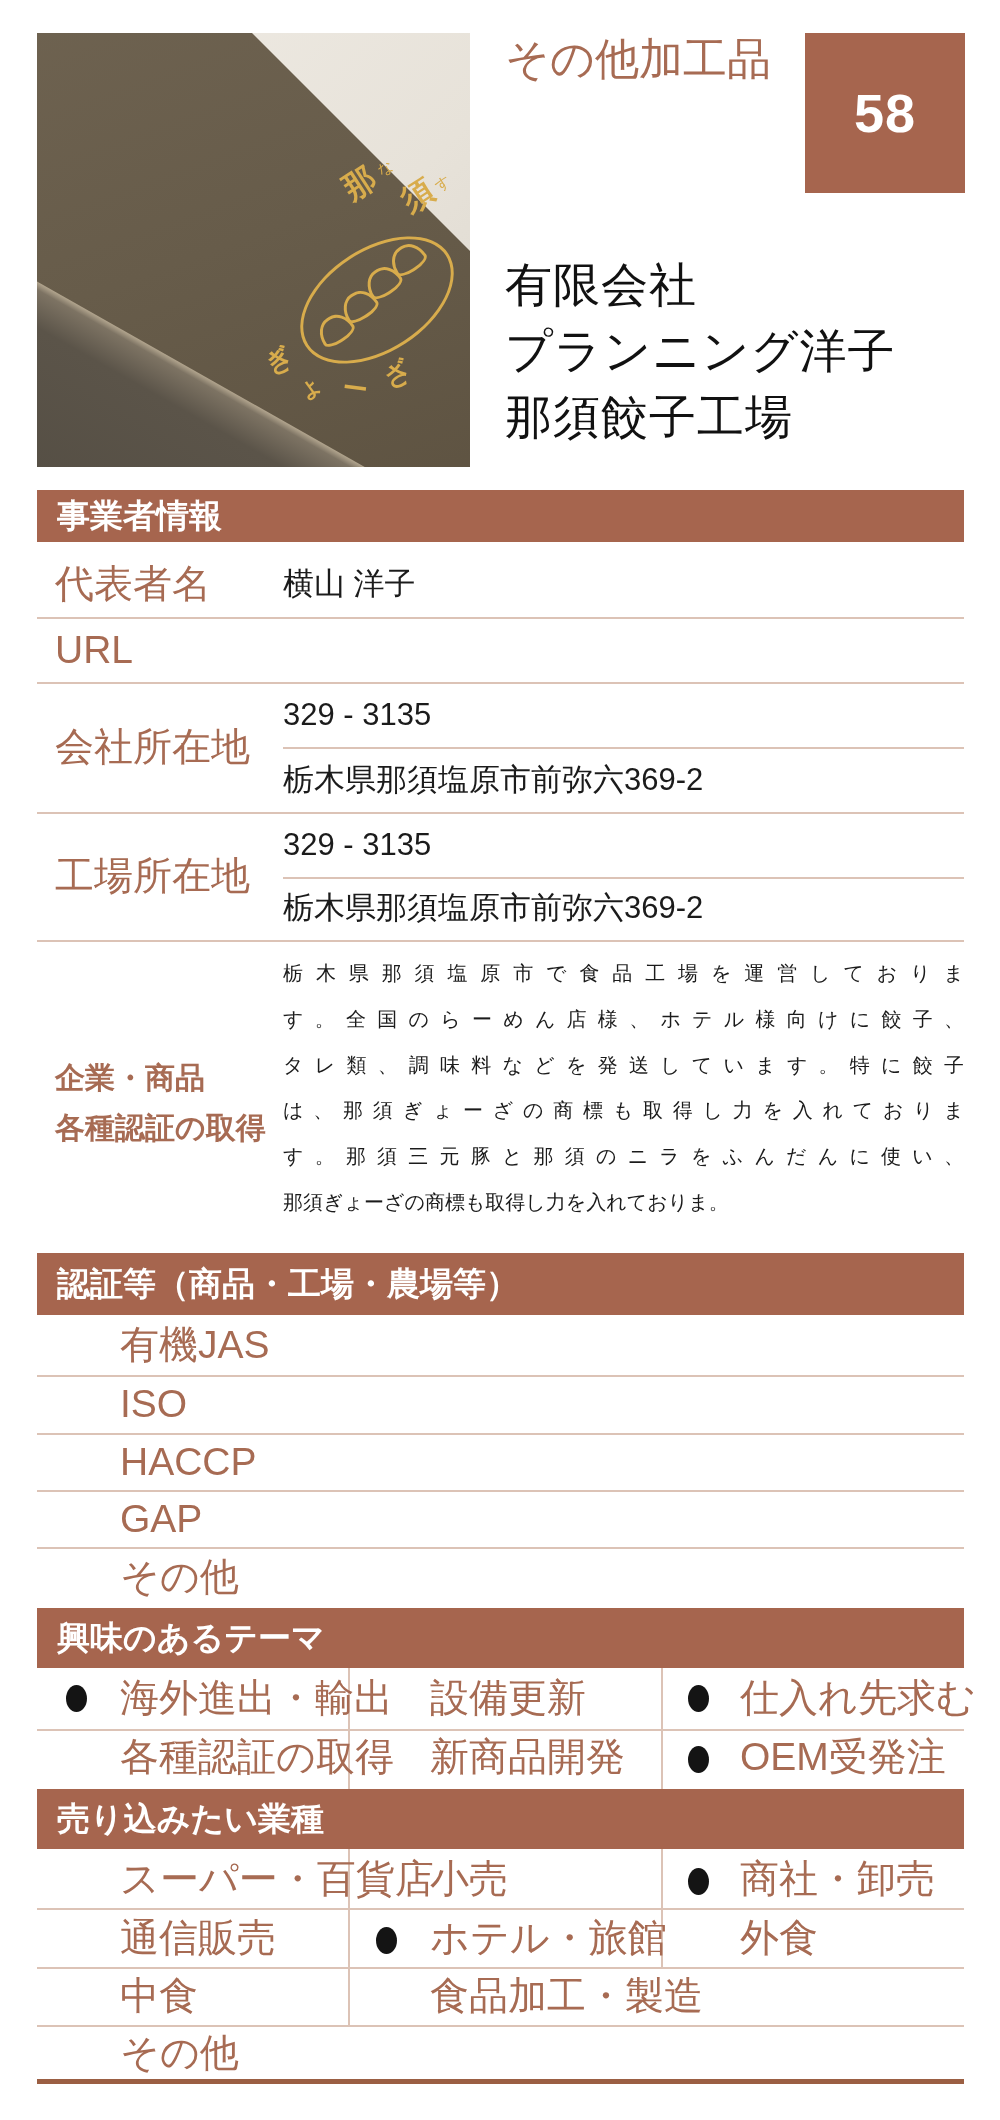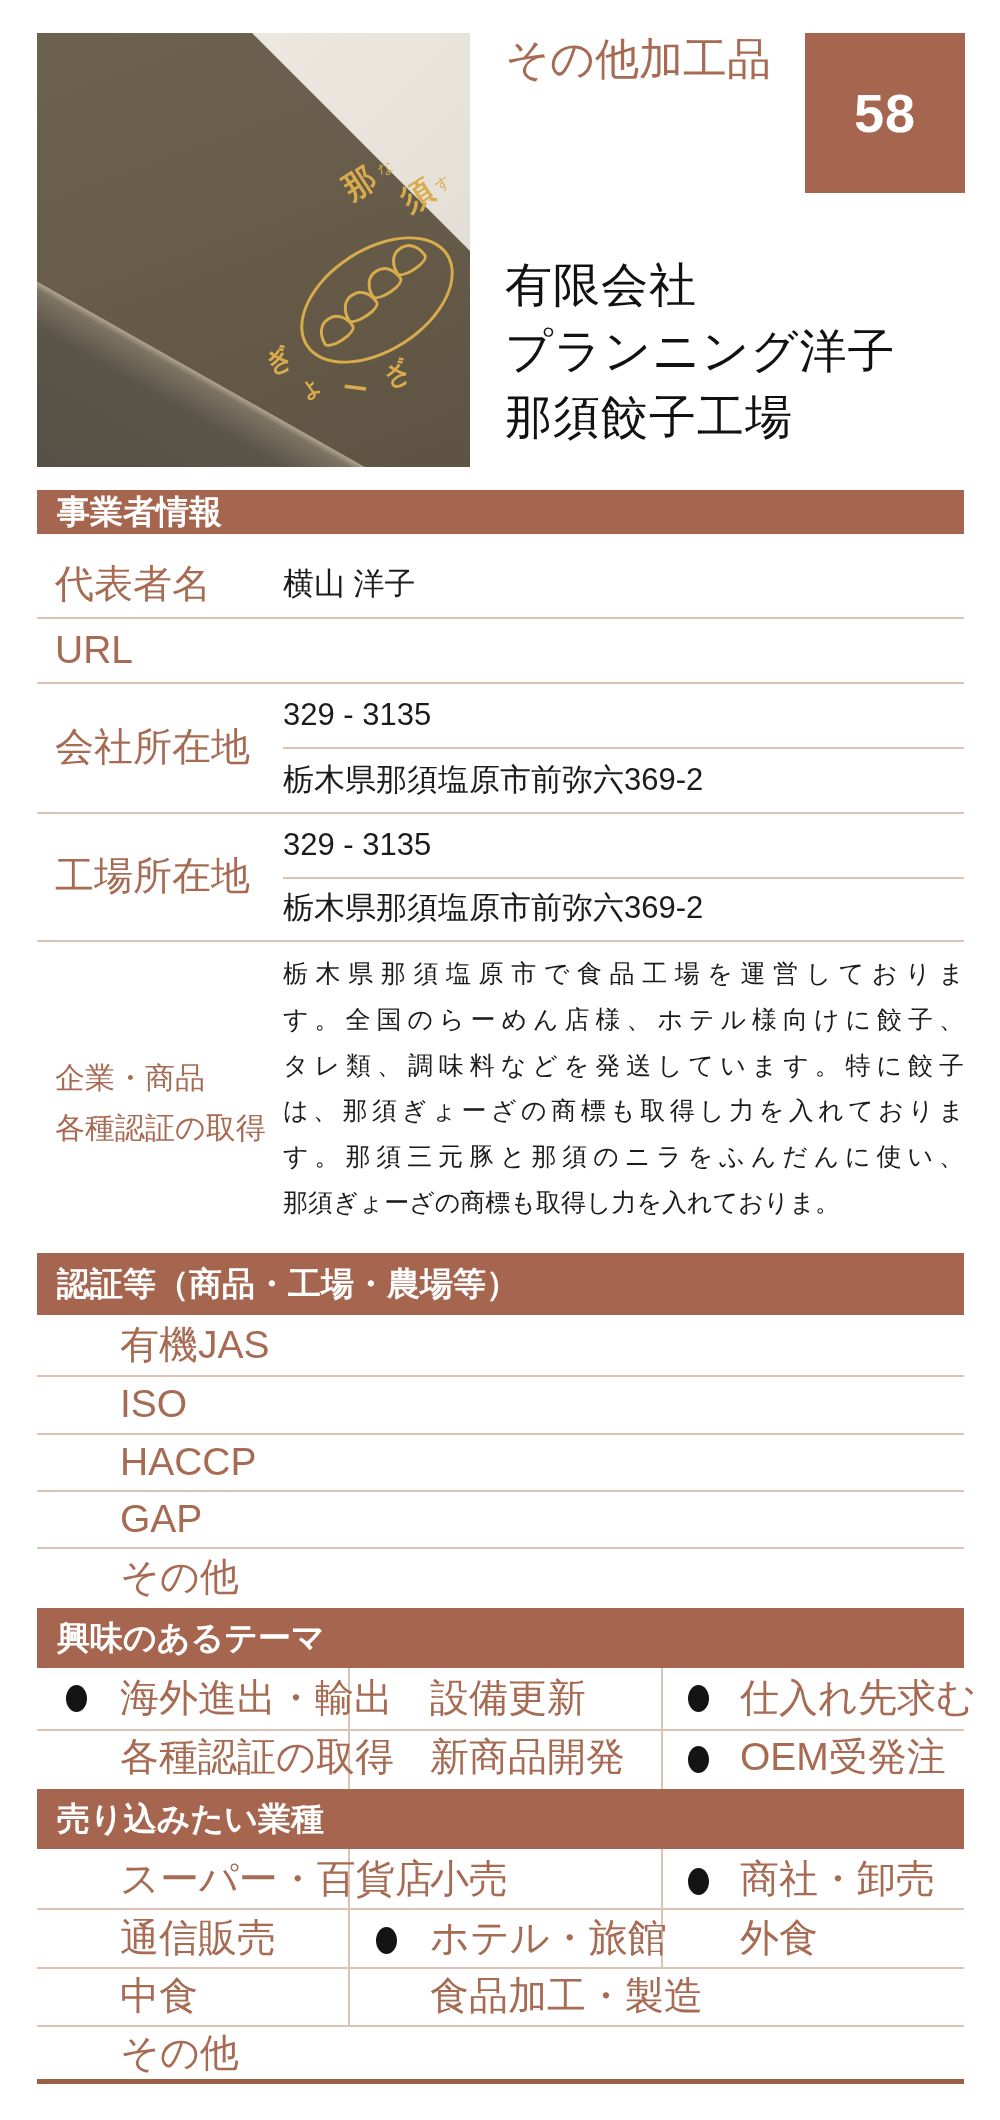--- a/index.html
+++ b/index.html
@@ -38,21 +38,21 @@
   .company-name{position:absolute;left:505px;top:252px;font-size:47px;font-weight:normal;
                 line-height:66px;color:#111111;letter-spacing:1px;}
 
   
   .bar{position:absolute;left:37px;width:927px;background:var(--accent);color:#ffffff;
        font-weight:bold;font-size:33px;display:flex;align-items:center;padding-left:20px;}
 
   
   .lbl{position:absolute;color:var(--accent-text);font-size:39px;line-height:44px;white-space:nowrap;}
   .val{position:absolute;color:var(--ink);font-size:31px;line-height:44px;white-space:nowrap;}
-  .appeal{position:absolute;left:283px;top:951px;width:681px;font-size:25px;color:var(--ink);}
+  .appeal{position:absolute;left:283px;top:951px;width:681px;font-size:20px;color:var(--ink);}
   .appeal div{line-height:45.8px;text-align:justify;text-align-last:justify;white-space:nowrap;}
   .appeal div:last-child{text-align-last:left;}
   .lbl2{position:absolute;color:var(--accent-text);font-size:30px;line-height:50px;white-space:nowrap;}
 
   
   .hline{position:absolute;left:37px;width:927px;height:2px;background:var(--line);}
   .hline.inner{left:283px;width:681px;}
   .vline{position:absolute;width:2px;background:var(--line);}
   .thick{position:absolute;left:37px;width:927px;height:5px;background:var(--line-strong);}
 
@@ -87,21 +87,21 @@
   <div class="category">その他加工品</div>
   <div class="number-box">
     <span>58</span>
   </div>
   <div class="company-name">
     <div>有限会社</div>
     <div>プランニング洋子</div>
     <div>那須餃子工場</div>
   </div>
 
-  <div class="bar" style="top:490px;height:44px;">
+  <div class="bar" style="top:490px;height:52px;">
     <span>事業者情報</span>
   </div>
 
   <span class="lbl" style="left:55px;top:562px;">代表者名</span>
   <span class="val" style="left:283px;top:562px;">横山 洋子</span>
   <div class="hline" style="top:617px;"></div>
 
   <span class="lbl" style="left:55px;top:628px;">URL</span>
   <span class="val" style="left:283px;top:628px;"></span>
   <div class="hline" style="top:682px;"></div>
@@ -111,21 +111,21 @@
   <div class="hline inner" style="top:747px;"></div>
   <span class="val" style="left:283px;top:758px;">栃木県那須塩原市前弥六369-2</span>
   <div class="hline" style="top:812px;"></div>
 
   <span class="lbl" style="left:55px;top:854px;">工場所在地</span>
   <span class="val" style="left:283px;top:823px;">329 - 3135</span>
   <div class="hline inner" style="top:877px;"></div>
   <span class="val" style="left:283px;top:886px;">栃木県那須塩原市前弥六369-2</span>
   <div class="hline" style="top:940px;"></div>
 
-  <div class="lbl2" style="left:55px;top:1053px;">
+  <div class="lbl2" style="left:55px;top:1053px;font-weight:bold;">
     <div>企業・商品</div>
     <div>各種認証の取得</div>
   </div>
   <div class="appeal">
     <div>栃木県那須塩原市で食品工場を運営しておりま</div>
     <div>す。全国のらーめん店様、ホテル様向けに餃子、</div>
     <div>タレ類、調味料などを発送しています。特に餃子</div>
     <div>は、那須ぎょーざの商標も取得し力を入れておりま</div>
     <div>す。那須三元豚と那須のニラをふんだんに使い、</div>
     <div>那須ぎょーざの商標も取得し力を入れておりま。</div>

